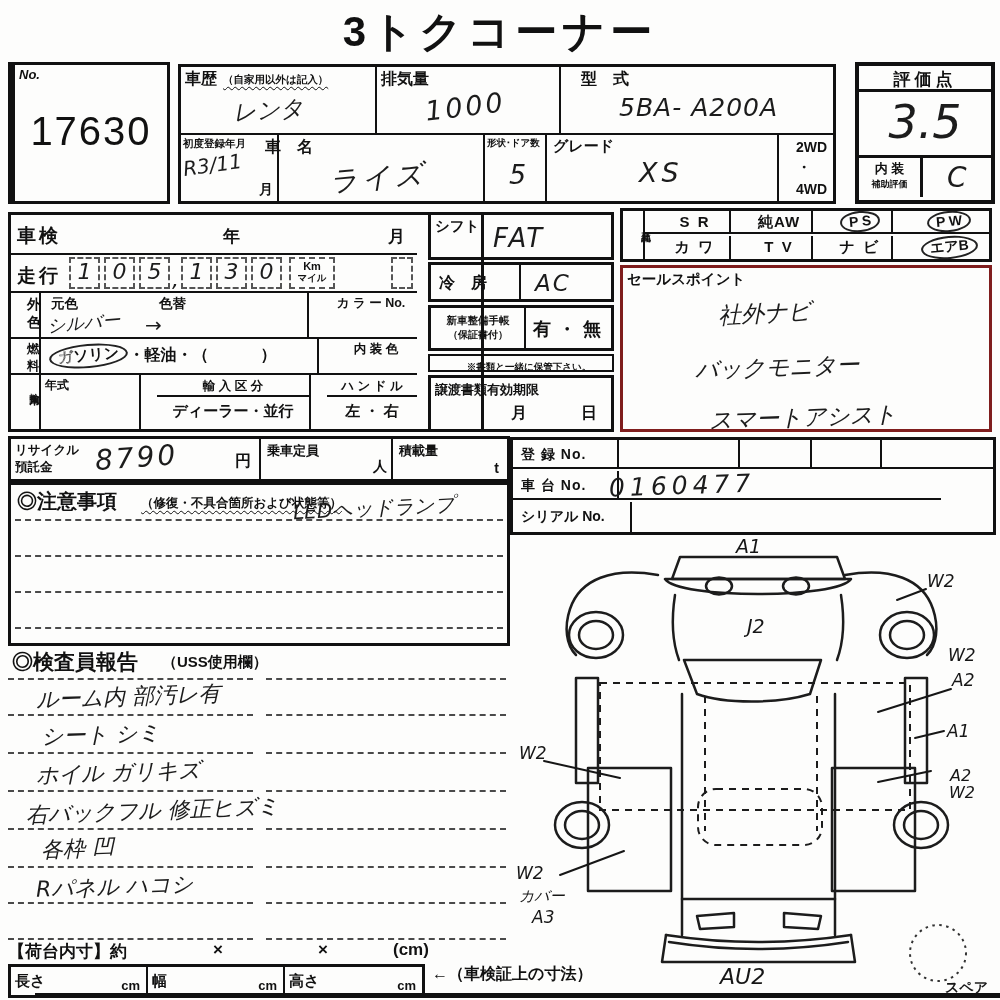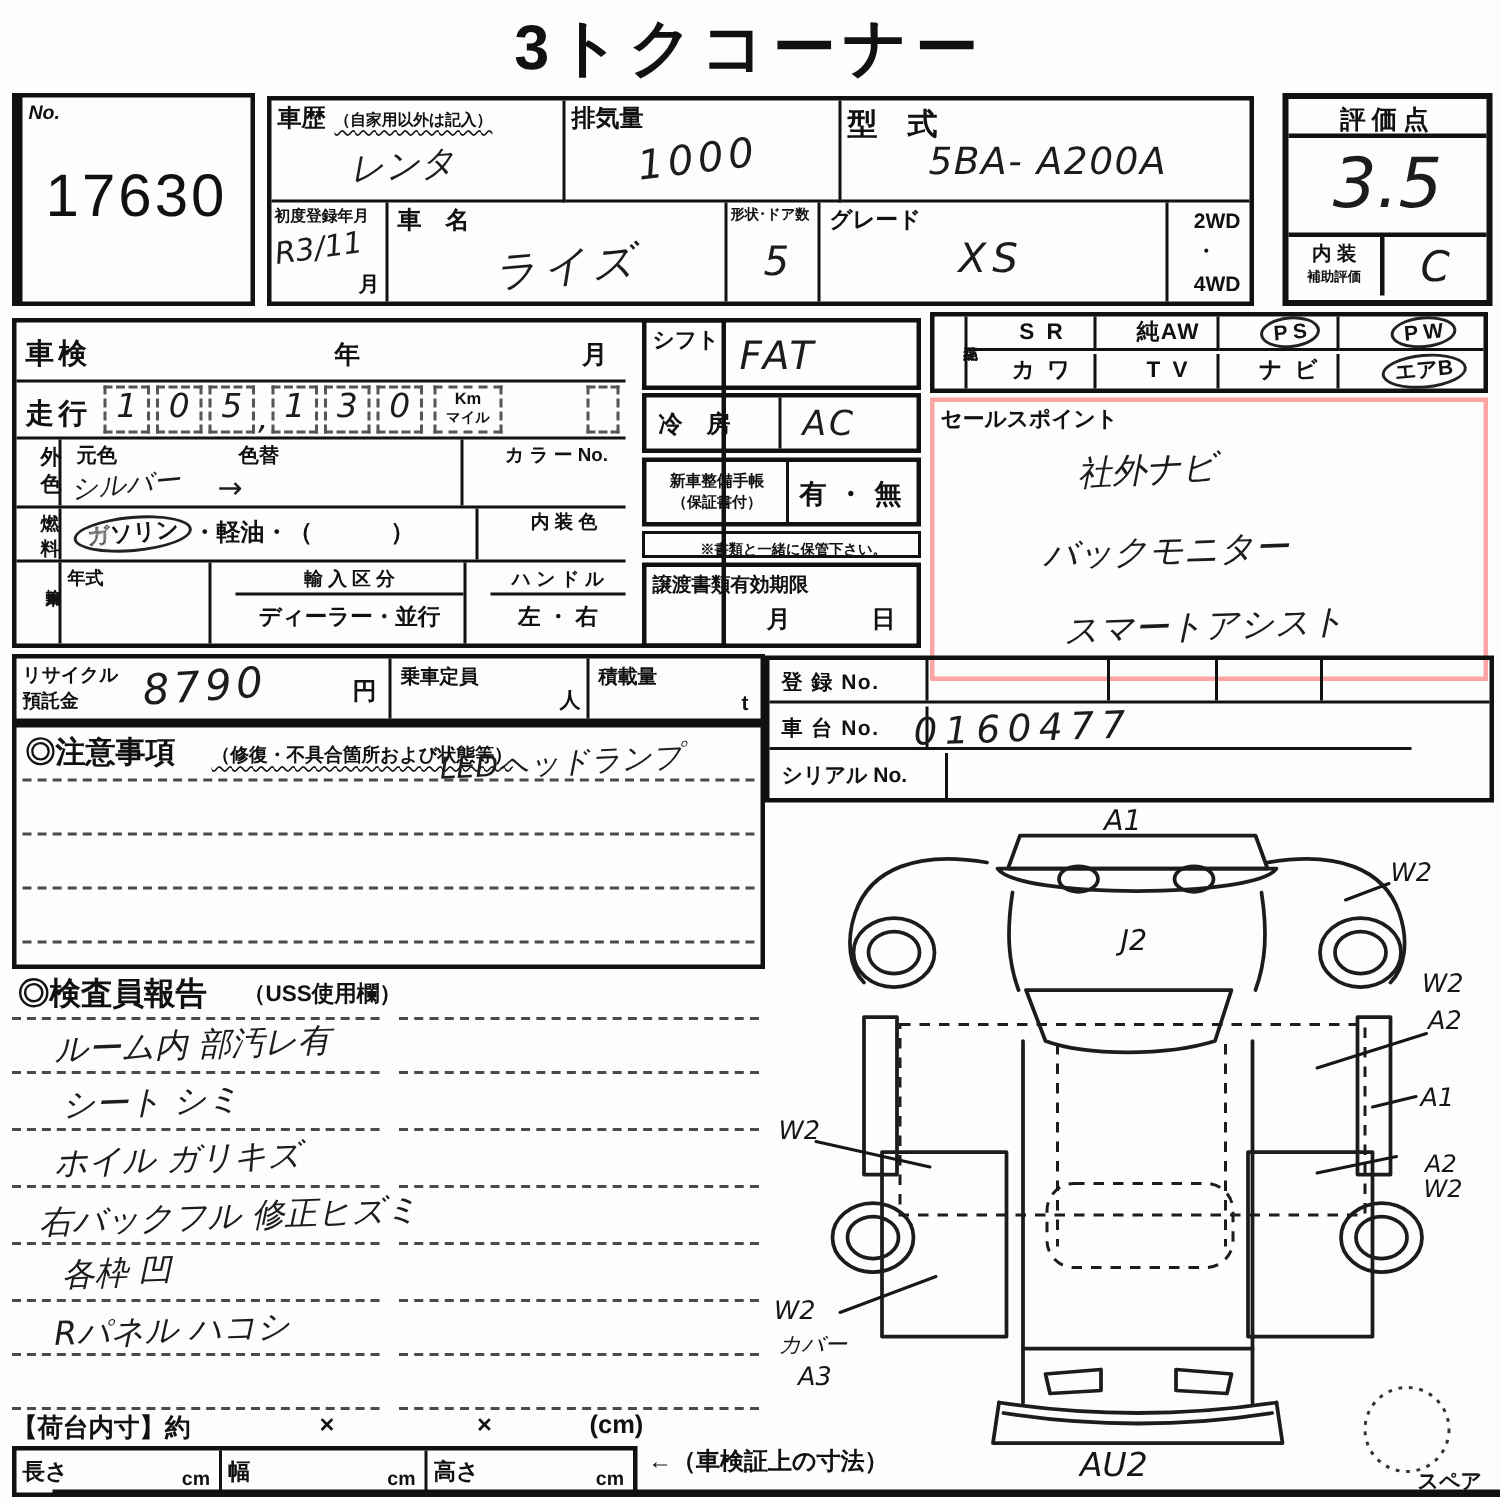--- a/index.html
+++ b/index.html
@@ -34,25 +34,25 @@
     <div class="cell" style="left:0;top:0;width:196px;height:68px;border-right:2px solid #111;border-bottom:2px solid #111;">
       <span class="a bold" style="left:4px;top:2px;font-size:16px;">車歴</span>
       <span class="a bold wavy" style="left:42px;top:6px;font-size:10.5px;font-family:Liberation Serif, serif;">（自家用以外は記入）</span>
       <span class="a hw" style="left:52px;top:28px;font-size:23px;transform:rotate(-4deg);">レンタ</span>
     </div>
     <div class="cell" style="left:196px;top:0;width:184px;height:68px;border-right:2px solid #111;border-bottom:2px solid #111;">
       <span class="a bold" style="left:4px;top:2px;font-size:16px;">排気量</span>
       <span class="a hw" style="left:48px;top:24px;font-size:27px;letter-spacing:3px;transform:rotate(-7deg);">1000</span>
     </div>
     <div class="cell" style="left:380px;top:0;width:272px;height:68px;border-bottom:2px solid #111;">
-      <span class="a bold" style="left:4px;top:2px;font-size:20px;">型　式</span>
+      <span class="a bold" style="left:20px;top:2px;font-size:16px;">型　式</span>
       <span class="a hw" style="left:58px;top:26px;font-size:25px;letter-spacing:1px;">5BA- A200A</span>
     </div>
 
-    <div class="cell" style="left:0;top:68px;width:78px;height:66px;border-right:2px solid #111;">
+    <div class="cell" style="left:0;top:68px;width:98px;height:66px;border-right:2px solid #111;">
       <span class="a bold" style="left:2px;top:2px;font-size:10.5px;">初度登録年月</span>
       <span class="a hw" style="left:2px;top:18px;font-size:20px;transform:rotate(-8deg);">R3/11</span>
       <span class="a bold" style="right:4px;bottom:2px;font-size:14px;">月</span>
     </div>
     <div class="cell" style="left:78px;top:68px;width:226px;height:66px;border-right:2px solid #111;">
       <span class="a bold" style="left:6px;top:2px;font-size:16px;">車　名</span>
       <span class="a hw" style="left:70px;top:24px;font-size:28px;letter-spacing:4px;transform:rotate(-5deg);">ライズ</span>
     </div>
     <div class="cell" style="left:304px;top:68px;width:62px;height:66px;border-right:2px solid #111;">
       <span class="a bold" style="left:2px;top:2px;font-size:9.5px;">形状･ドア数</span>
@@ -187,21 +187,21 @@
     <div class="cell" style="left:22px;top:0;width:86px;height:23px;border-right:2px solid #111;border-bottom:2px solid #111;text-align:center;"><span class="bold" style="font-size:15px;line-height:21px;letter-spacing:2px;">S R</span></div>
     <div class="cell" style="left:108px;top:0;width:82px;height:23px;border-right:2px solid #111;border-bottom:2px solid #111;text-align:center;"><span class="bold" style="font-size:15px;line-height:21px;letter-spacing:1px;">純AW</span></div>
     <div class="cell" style="left:190px;top:0;width:80px;height:23px;border-right:2px solid #111;border-bottom:2px solid #111;text-align:center;"><span class="pen bold" style="font-size:14px;">P S</span></div>
     <div class="cell" style="left:270px;top:0;width:96px;height:23px;border-bottom:2px solid #111;text-align:center;"><span class="pen bold" style="font-size:14px;">P W</span></div>
     <div class="cell" style="left:22px;top:25px;width:86px;height:23px;border-right:2px solid #111;text-align:center;"><span class="bold" style="font-size:15px;line-height:21px;letter-spacing:2px;">カ ワ</span></div>
     <div class="cell" style="left:108px;top:25px;width:82px;height:23px;border-right:2px solid #111;text-align:center;"><span class="bold" style="font-size:15px;line-height:21px;letter-spacing:2px;">T V</span></div>
     <div class="cell" style="left:190px;top:25px;width:80px;height:23px;border-right:2px solid #111;text-align:center;"><span class="bold" style="font-size:15px;line-height:21px;letter-spacing:2px;">ナ ビ</span></div>
     <div class="cell" style="left:270px;top:25px;width:96px;height:23px;text-align:center;"><span class="pen bold" style="font-size:14px;">エアB</span></div>
   </div>
 
-  <div class="a" style="left:620px;top:265px;width:372px;height:189px;border:3px solid #fca5a5;">
+  <div class="a" style="left:620px;top:265px;width:372px;height:167px;border:3px solid #7f1d1d;">
     <span class="a bold" style="left:4px;top:2px;font-size:14.5px;">セールスポイント</span>
     <span class="a hw" style="left:95px;top:30px;font-size:23px;transform:rotate(-3deg);">社外ナビ</span>
     <span class="a hw" style="left:72px;top:84px;font-size:23px;transform:rotate(-2deg);">バックモニター</span>
     <span class="a hw" style="left:86px;top:134px;font-size:23px;transform:rotate(-2deg);">スマートアシスト</span>
   </div>
 
   <div class="a" style="left:8px;top:436px;width:502px;height:46px;border:3px solid #111;">
     <div class="a" style="left:4px;top:3px;">
       <div class="bold" style="font-size:12.5px;">リサイクル</div>
       <div class="bold" style="font-size:12.5px;">預託金</div>

